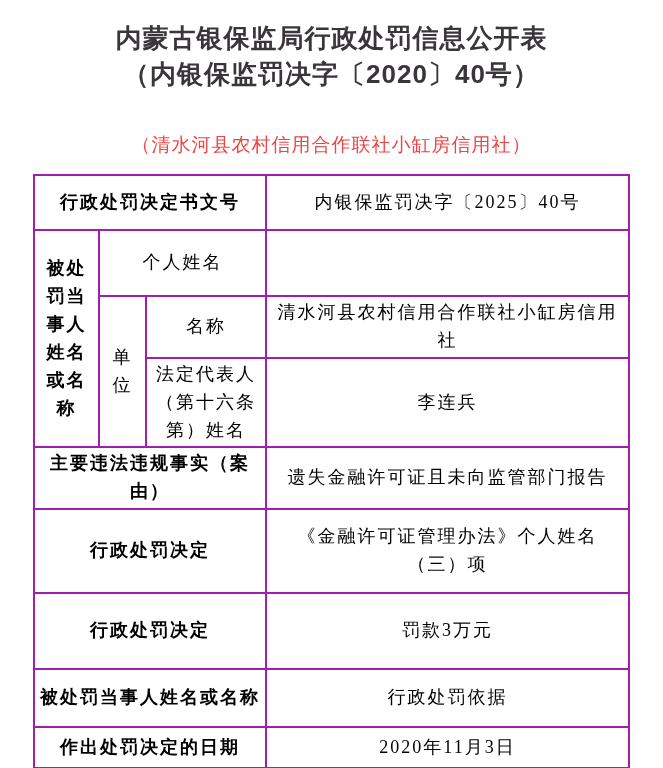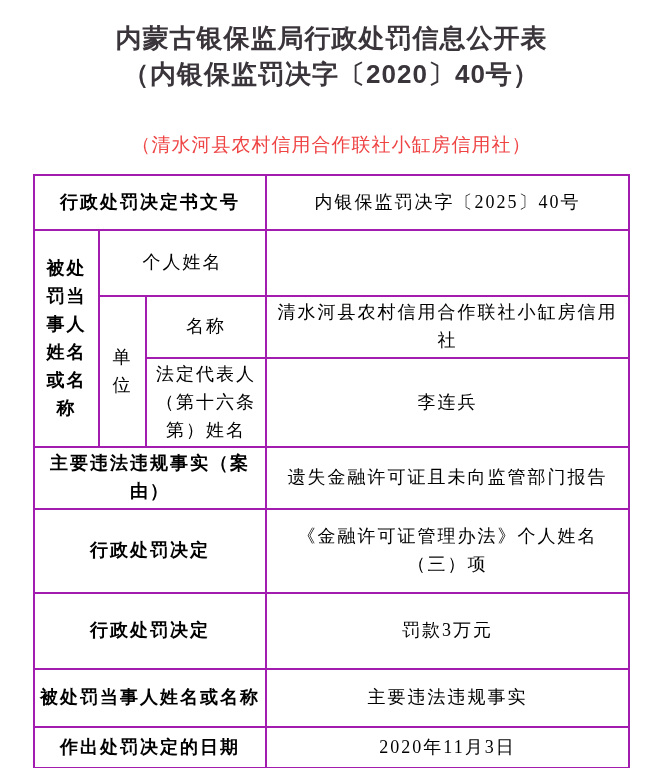--- a/index.html
+++ b/index.html
@@ -144,21 +144,21 @@
       <td class="basis-value">《金融许可证管理办法》个人姓名（三）项</td>
     </tr>
 
     <tr class="r7">
       <td class="lbl" colspan="3">行政处罚决定</td>
       <td>罚款3万元</td>
     </tr>
 
     <tr class="r8">
       <td class="lbl" colspan="3">被处罚当事人姓名或名称</td>
-      <td>主要违法违规事实</td>
+      <td>行政处罚依据</td>
     </tr>
 
     <tr class="r9">
       <td class="lbl" colspan="3">作出处罚决定的日期</td>
       <td>2020年11月3日</td>
     </tr>
   </tbody>
     </table>
 
 </div>

